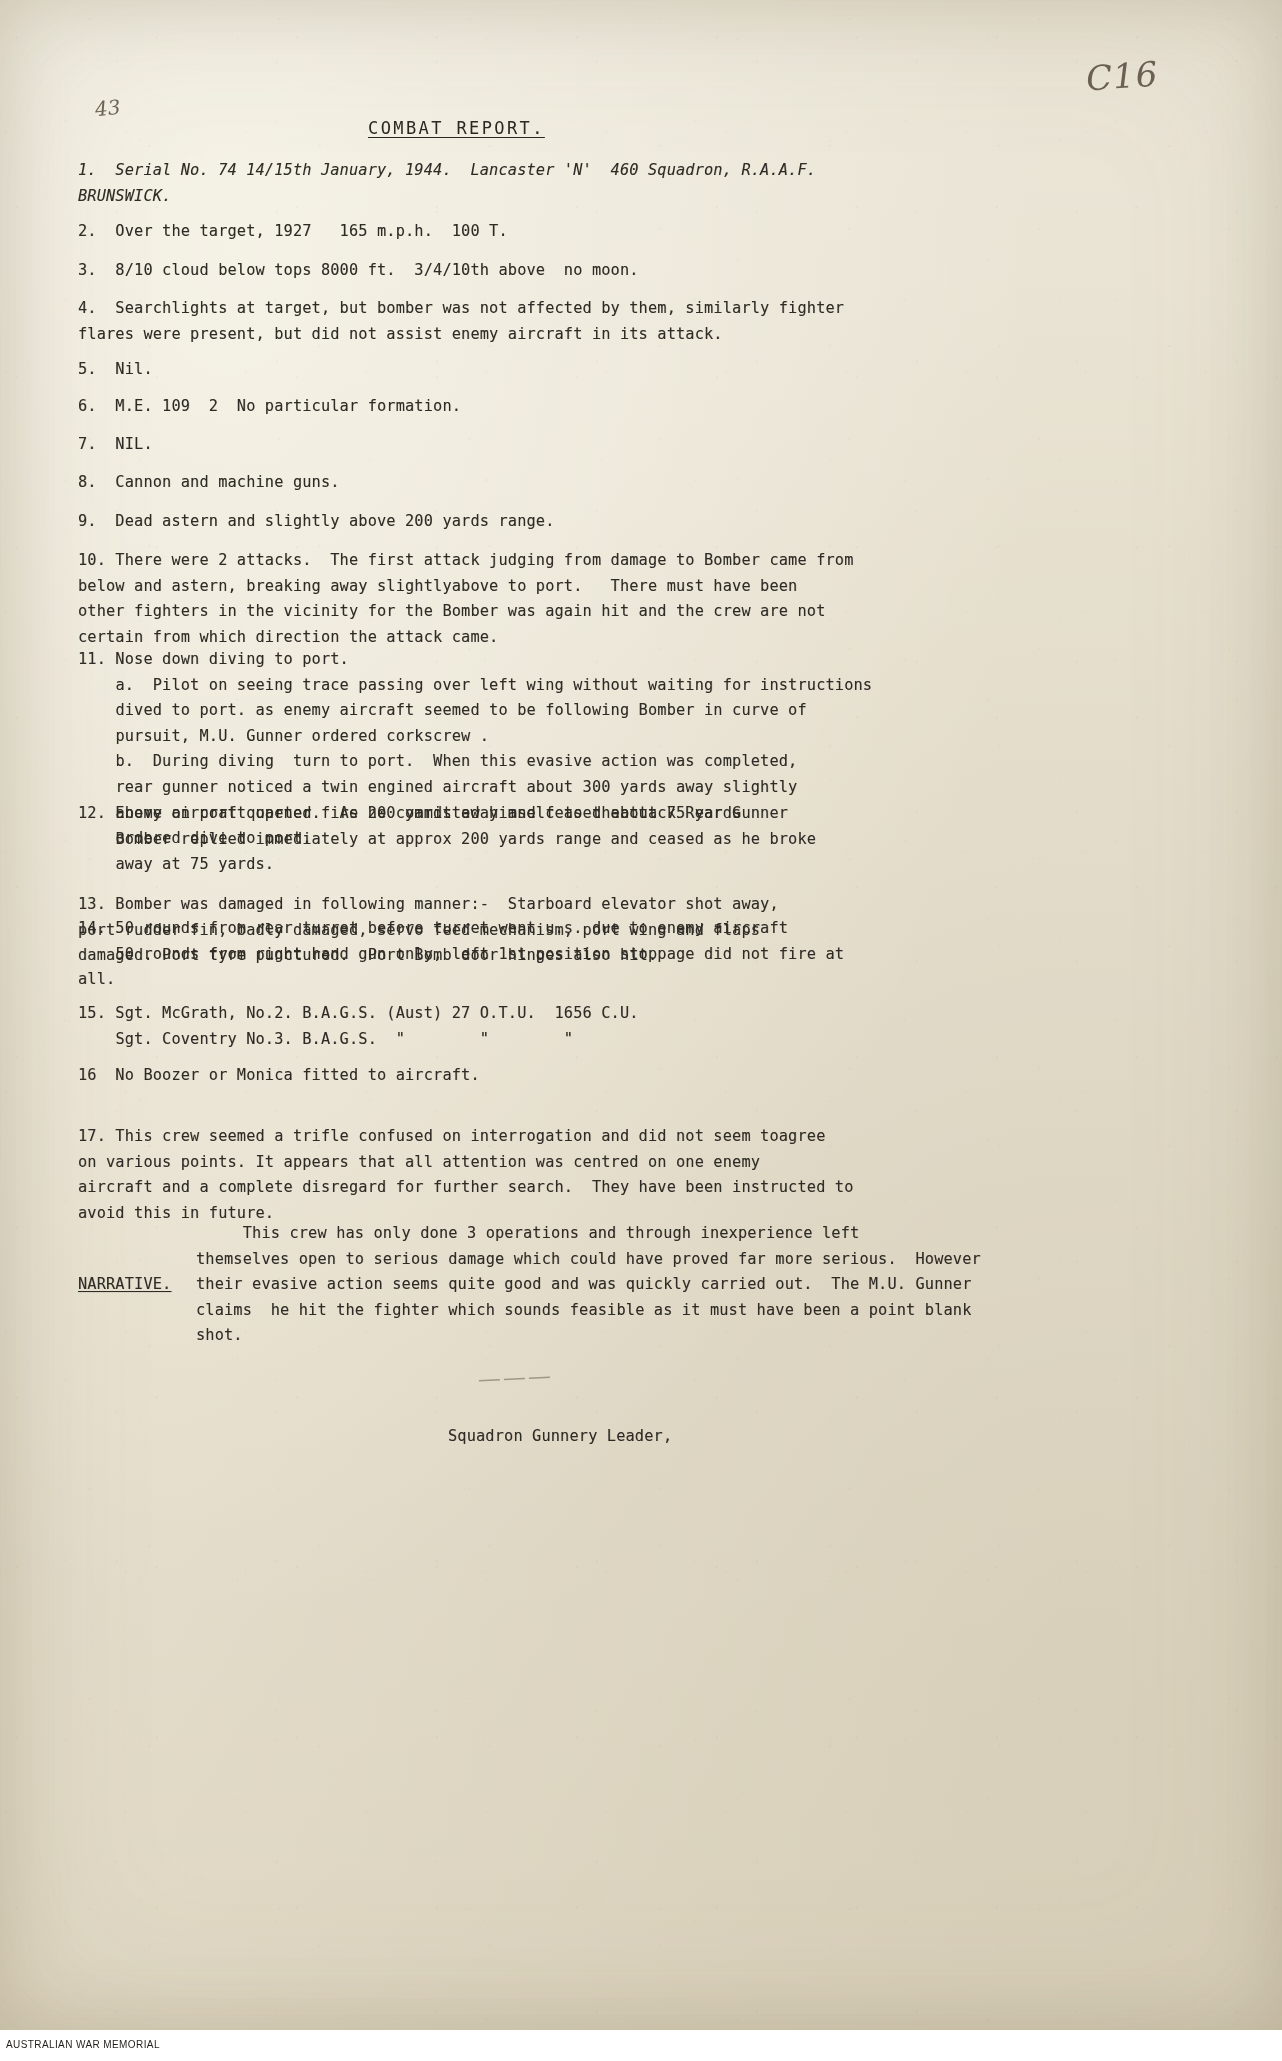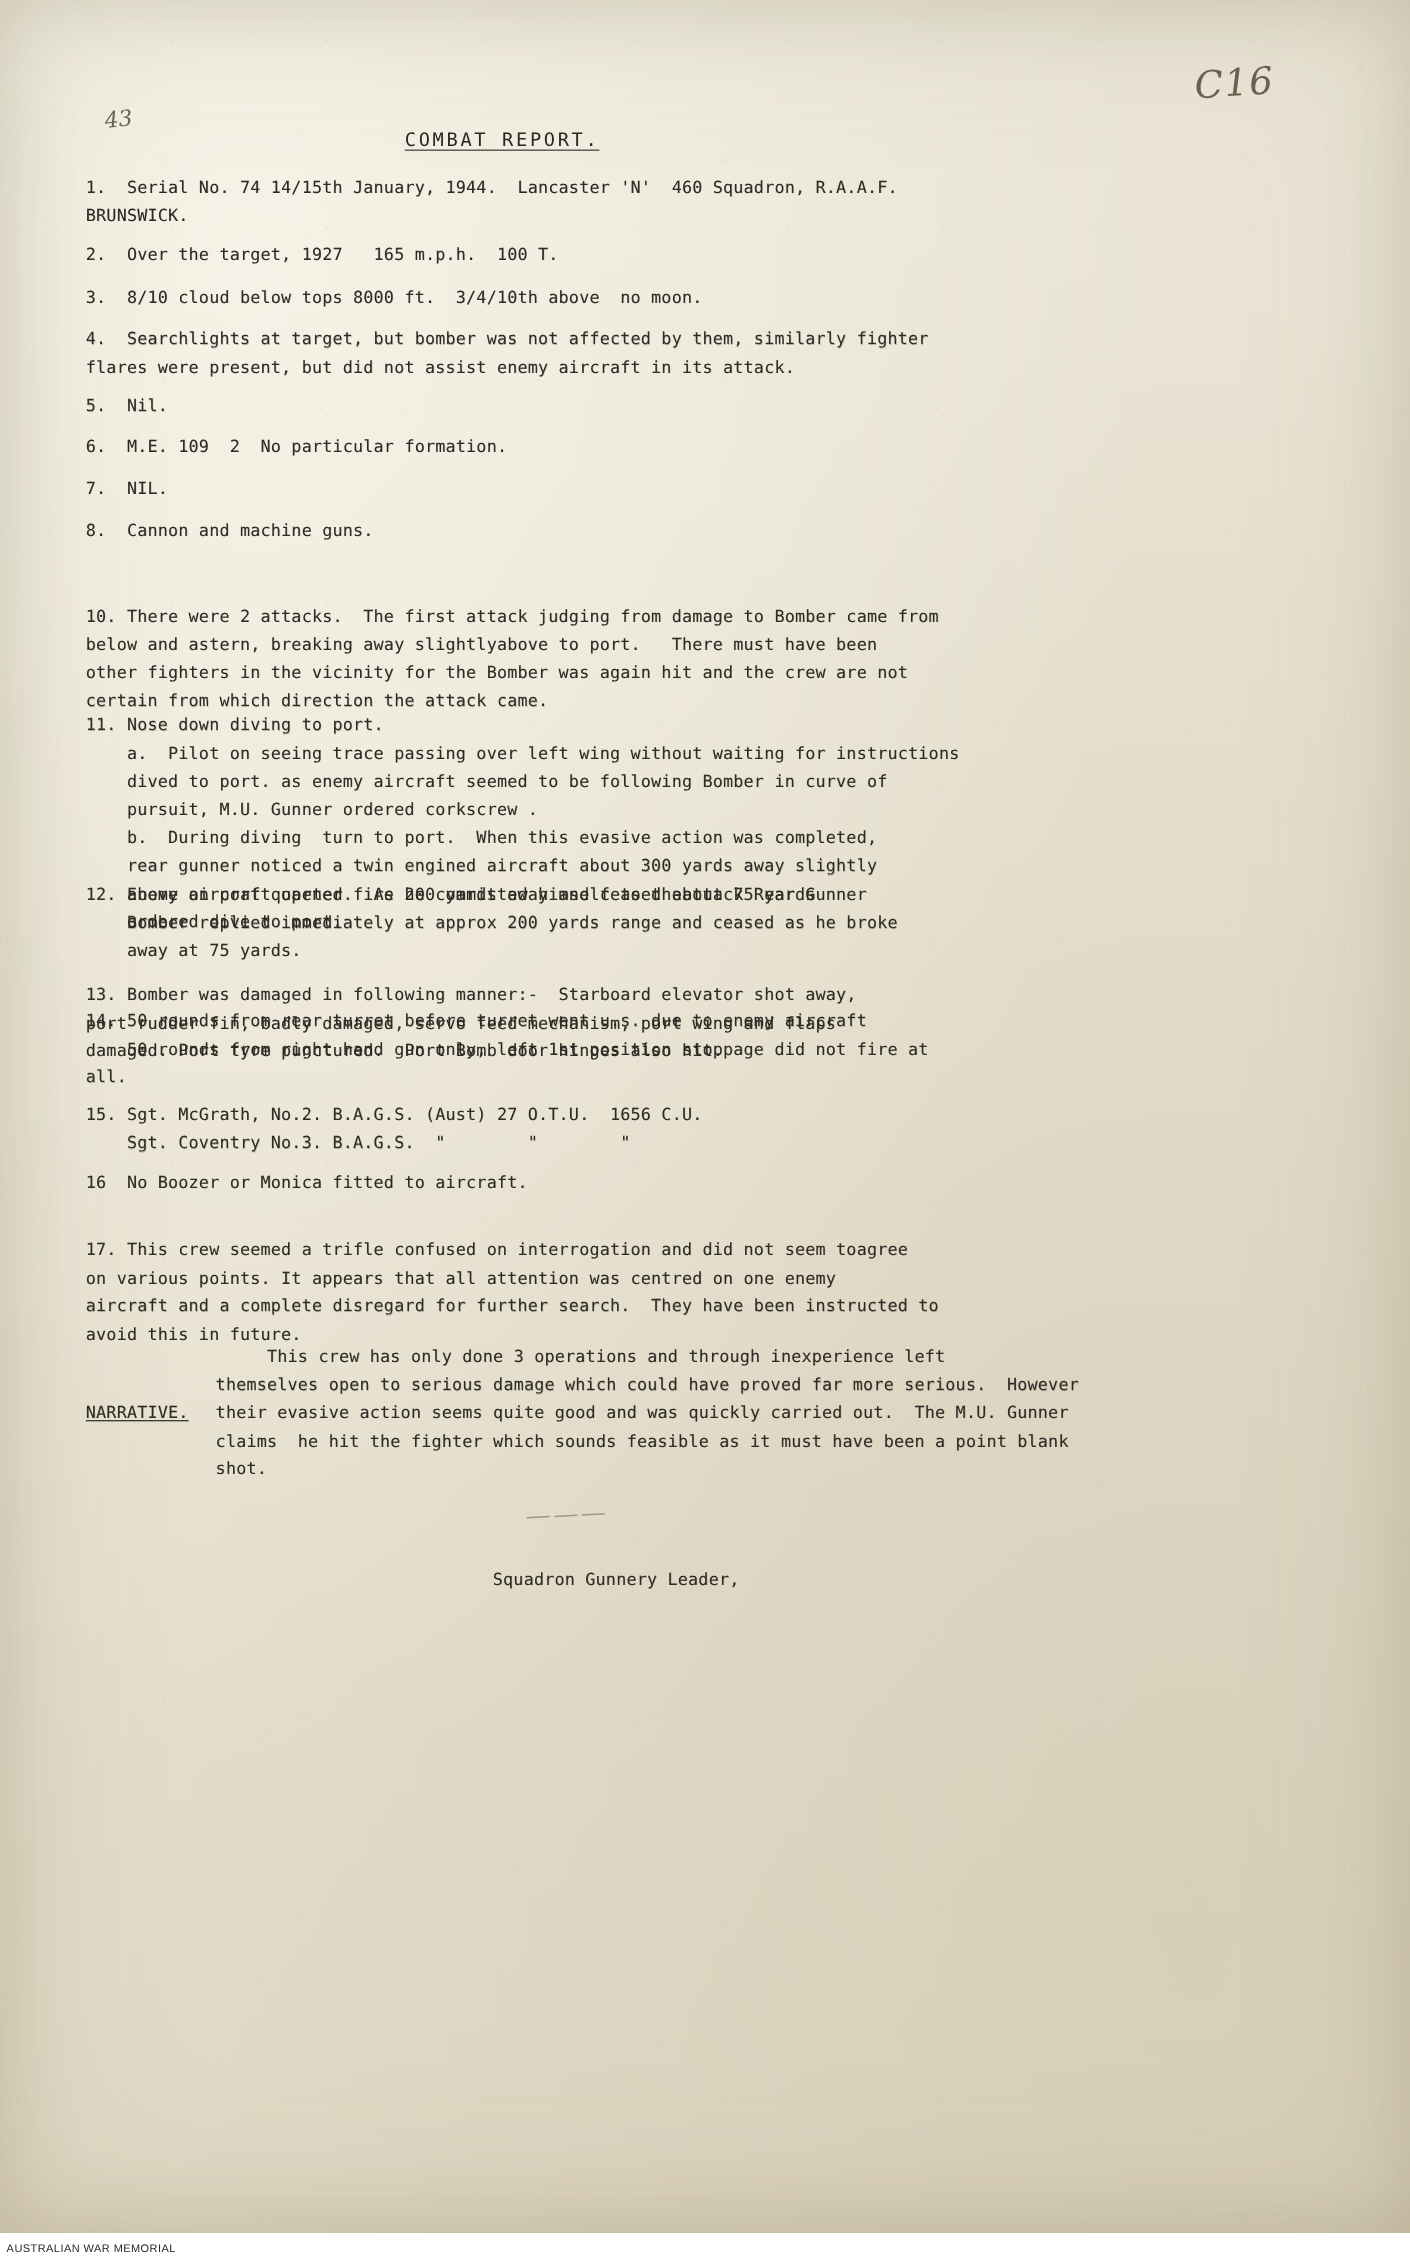--- a/index.html
+++ b/index.html
@@ -152,38 +152,39 @@
 <body>
 
 <div id="page-scan">
   <div id="paper-grain"></div>
 
   <div class="hand" id="annot-topleft">43</div>
   <div class="hand" id="annot-c16">C16</div>
 
   <div id="doc-title">COMBAT REPORT.</div>
 
-  <div class="typed body-col" style="top:158px;">1.  Serial No. 74 14/15th January, 1944.  Lancaster 'N'  460 Squadron, R.A.A.F.
+  <div class="typed body-col" style="top:158px;font-style:italic;">1.  Serial No. 74 14/15th January, 1944.  Lancaster 'N'  460 Squadron, R.A.A.F.
 BRUNSWICK.</div>
 
   <div class="typed body-col" style="top:219px;">2.  Over the target, 1927   165 m.p.h.  100 T.</div>
 
   <div class="typed body-col" style="top:258px;">3.  8/10 cloud below tops 8000 ft.  3/4/10th above  no moon.</div>
 
   <div class="typed body-col" style="top:296px;">4.  Searchlights at target, but bomber was not affected by them, similarly fighter
 flares were present, but did not assist enemy aircraft in its attack.</div>
 
   <div class="typed body-col" style="top:357px;">5.  Nil.</div>
 
   <div class="typed body-col" style="top:394px;">6.  M.E. 109  2  No particular formation.</div>
 
   <div class="typed body-col" style="top:432px;">7.  NIL.</div>
 
   <div class="typed body-col" style="top:470px;">8.  Cannon and machine guns.</div>
 
+  <div class="typed body-col" style="top:509px;">9.  Dead astern and slightly above 200 yards range.</div>
 
   <div class="typed body-col" style="top:548px;">10. There were 2 attacks.  The first attack judging from damage to Bomber came from
 below and astern, breaking away slightlyabove to port.   There must have been
 other fighters in the vicinity for the Bomber was again hit and the crew are not
 certain from which direction the attack came.</div>
 
   <div class="typed body-col" style="top:647px;">11. Nose down diving to port.
     a.  Pilot on seeing trace passing over left wing without waiting for instructions
     dived to port. as enemy aircraft seemed to be following Bomber in curve of
     pursuit, M.U. Gunner ordered corkscrew .

